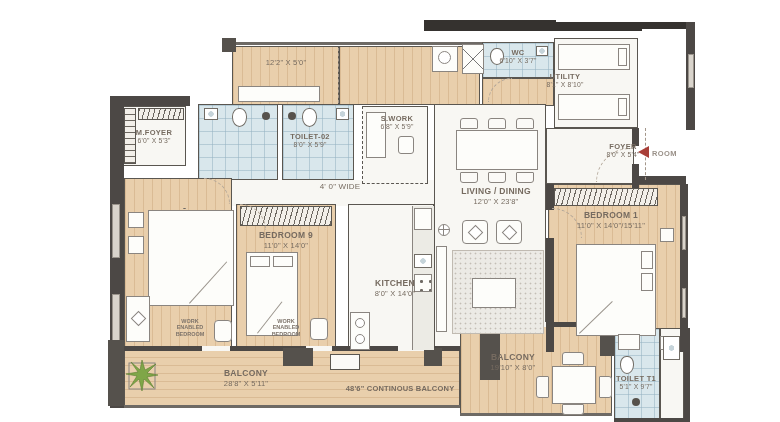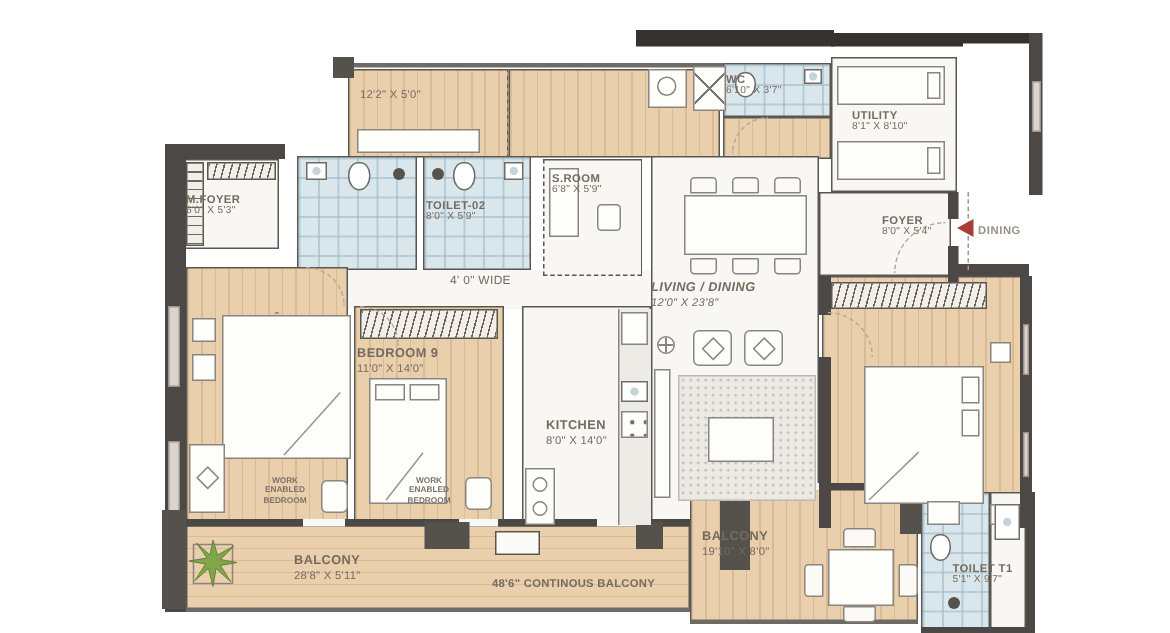--- a/index.html
+++ b/index.html
@@ -29,21 +29,21 @@
   .sink{background:#ffffff;border:1px solid #716c65;background-image:radial-gradient(circle,#c6d4da 0 2.5px,transparent 3px);}
   .rug{background:#eceae5;background-image:radial-gradient(#c3bdb4 .8px,transparent 1.1px);background-size:5px 5px;border:1px solid #c0bab1;}
   .chairb{background:#fbfaf7;border:1px solid #8a8580;border-radius:3px 3px 1px 1px;}
   .cushion{position:absolute;width:9px;height:9px;border:1px solid #8a8580;transform:rotate(45deg);background:#fff;}
   .fold{position:absolute;border-top:1px solid #9a948c;transform-origin:left top;}
   .arc{border-top:1px dashed #b3a799;border-right:1px dashed #b3a799;border-radius:0 100% 0 0;}
   .arc2{border-top:1px dashed #b3a799;border-left:1px dashed #b3a799;border-radius:100% 0 0 0;}
   .dots{background-image:radial-gradient(#6f6a64 1.3px,transparent 1.7px);background-size:9px 9px;background-position:2px 2px;}
   .circ{border:1px solid #8a8580;border-radius:50%;background:#fff;}
   
-  .rlabel{position:absolute;color:#766b60;line-height:1.25;}
+  .rlabel{position:absolute;text-align:center;color:#766b60;line-height:1.25;}
   .rname{display:block;font-size:8.5px;font-weight:700;letter-spacing:.3px;}
   .rdims{display:block;font-size:7.5px;font-weight:400;letter-spacing:.2px;}
   .sm .rname{font-size:7.5px;} .sm .rdims{font-size:6.8px;}
   .tiny{font-size:5.5px;font-weight:700;color:#7d736a;line-height:1.15;text-align:center;}
   .entry-arrow{width:0;height:0;border-top:6px solid transparent;border-bottom:6px solid transparent;border-right:11px solid #a83e37;}
   .entry-txt{font-size:7.5px;font-weight:700;color:#9a9189;letter-spacing:.4px;}
 </style>
 </head>
 <body>
 
@@ -206,75 +206,79 @@
   <div class="abs shower" style="left:632px;top:398px;width:8px;height:8px;"></div>
   <div class="abs sink" style="left:663px;top:336px;width:17px;height:24px;"></div>
 
   <div class="abs arc" style="left:204px;top:178px;width:26px;height:26px;"></div>
   <div class="abs arc2" style="left:488px;top:78px;width:24px;height:24px;"></div>
   <div class="abs arc" style="left:552px;top:208px;width:30px;height:30px;"></div>
   <div class="abs arc2" style="left:596px;top:148px;width:34px;height:34px;"></div>
   <div class="abs arc" style="left:240px;top:204px;width:26px;height:26px;"></div>
 
   <div class="abs entry-arrow" style="left:638px;top:146px;"></div>
-  <div class="abs entry-txt" style="left:652px;top:149px;">DINING</div>
+  <div class="abs entry-txt" style="left:652px;top:149px;">ROOM</div>
 
   <div class="rlabel" style="left:240px;top:58px;width:92px;">
     <span class="rdims">12'2" X 5'0"</span>
   </div>
   <div class="rlabel sm" style="left:484px;top:48px;width:68px;">
     <span class="rname">WC</span>
     <span class="rdims">6'10" X 3'7"</span>
   </div>
-  <div class="rlabel sm" style="left:568px;top:72px;width:80px;">
+  <div class="rlabel sm" style="left:525px;top:72px;width:80px;">
     <span class="rname">UTILITY</span>
     <span class="rdims">8'1" X 8'10"</span>
   </div>
   <div class="rlabel sm" style="left:124px;top:128px;width:60px;">
     <span class="rname">M.FOYER</span>
     <span class="rdims">6'0" X 5'3"</span>
   </div>
   <div class="rlabel sm" style="left:284px;top:132px;width:52px;">
     <span class="rname">TOILET-02</span>
     <span class="rdims">8'0" X 5'9"</span>
   </div>
   <div class="rlabel sm" style="left:368px;top:114px;width:58px;">
-    <span class="rname">S.ROOM</span>
+    <span class="rname">S.WORK</span>
     <span class="rdims">6'8" X 5'9"</span>
   </div>
   <div class="rlabel sm" style="left:548px;top:142px;width:70px;margin-left:40px;">
     <span class="rname">FOYER</span>
     <span class="rdims">8'0" X 5'4"</span>
   </div>
   <div class="rlabel" style="left:300px;top:182px;width:80px;">
     <span class="rdims" style="font-size:8px;">4' 0" WIDE</span>
   </div>
   <div class="rlabel" style="left:238px;top:230px;width:96px;">
     <span class="rname">BEDROOM 9</span>
     <span class="rdims">11'0" X 14'0"</span>
   </div>
   <div class="rlabel" style="left:364px;top:278px;width:62px;">
     <span class="rname">KITCHEN</span>
     <span class="rdims">8'0" X 14'0"</span>
   </div>
-  <div class="rlabel" style="left:434px;top:186px;width:104px;font-style:italic;">
+  <div class="rlabel" style="left:444px;top:186px;width:104px;">
     <span class="rname">LIVING / DINING</span>
     <span class="rdims">12'0" X 23'8"</span>
+  </div>
+  <div class="rlabel" style="left:550px;top:210px;width:122px;">
+    <span class="rname">BEDROOM 1</span>
+    <span class="rdims">11'0" X 14'0"/15'11"</span>
   </div>
   <div class="rlabel" style="left:196px;top:368px;width:100px;">
     <span class="rname">BALCONY</span>
     <span class="rdims">28'8" X 5'11"</span>
   </div>
   <div class="rlabel" style="left:328px;top:384px;width:144px;">
     <span class="rdims" style="font-size:7.5px;font-weight:600;">48'6" CONTINOUS BALCONY</span>
   </div>
   <div class="rlabel" style="left:468px;top:352px;width:90px;">
     <span class="rname">BALCONY</span>
     <span class="rdims">19'10" X 8'0"</span>
   </div>
-  <div class="rlabel sm" style="left:635px;top:374px;width:60px;">
+  <div class="rlabel sm" style="left:606px;top:374px;width:60px;">
     <span class="rname">TOILET T1</span>
     <span class="rdims">5'1" X 9'7"</span>
   </div>
   <div class="abs tiny" style="left:168px;top:318px;width:44px;">WORK ENABLED BEDROOM</div>
   <div class="abs tiny" style="left:264px;top:318px;width:44px;">WORK ENABLED BEDROOM</div>
 
 </div>
 
 </body></html>

